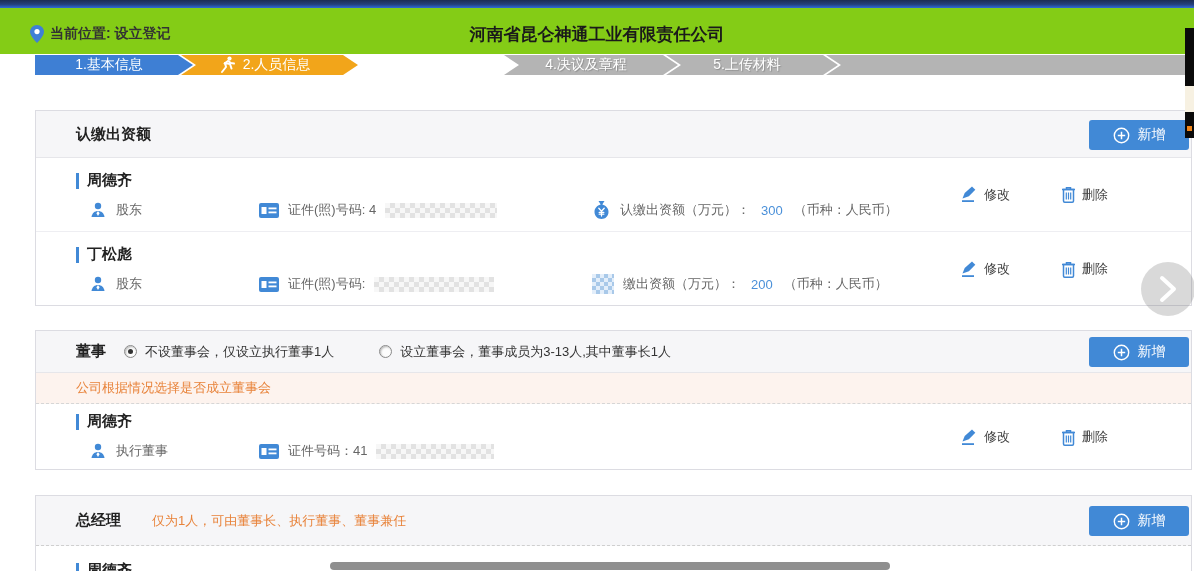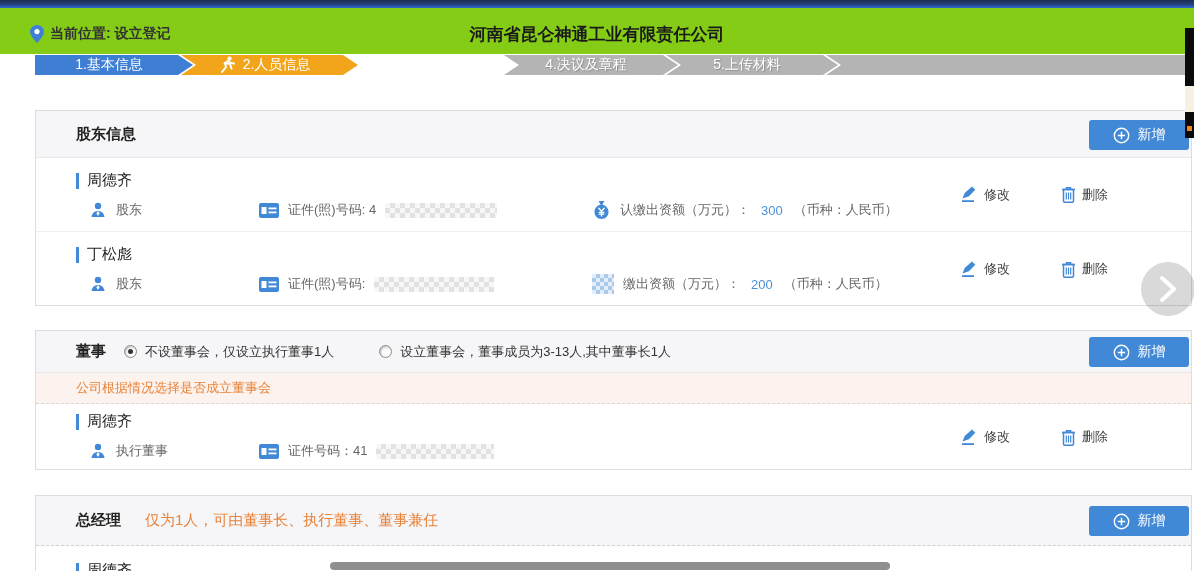--- a/index.html
+++ b/index.html
@@ -42,21 +42,21 @@
     display:flex; align-items:center; padding-left:40px; }
   .sec-title { font-size:15px; font-weight:700; color:#222; }
   .btn-add { position:absolute; right:2px; width:100px; height:30px; background:#4189d6;
     border:none; border-radius:3px; color:#fff; font-size:14px; display:flex;
     align-items:center; justify-content:center; gap:8px; cursor:pointer; }
   
   .person-row { position:relative; height:74px; }
   .row-border { border-bottom:1px solid #eeeef2; }
   .name-line { position:absolute; left:40px; top:13px; display:flex; align-items:center; gap:8px; }
   .name-bar { width:3px; height:16px; background:#4189d6; }
-  .person-name { font-size:15px; font-weight:400; color:#222; }
+  .person-name { font-size:15px; font-weight:700; color:#222; }
   .detail-line { position:absolute; left:53px; top:42px; display:flex; align-items:center; color:#666;gap:33px; }
   .d-col { display:flex; align-items:center; gap:9px; }
   .col-role { width:137px; }
   .col-id { width:300px; }
   .id-text { white-space:nowrap; }
   .cap-value { color:#4a90d9; padding:0 2px; }
   .actions { position:absolute; top:0; height:100%; }
   .link-btn { position:absolute; top:50%; transform:translateY(-50%); display:flex;
     align-items:center; gap:6px; color:#404040; cursor:pointer; white-space:nowrap; }
   .act-edit { left:0; }
@@ -80,21 +80,21 @@
   .radio.checked::after { content:''; display:block; width:5px; height:5px; border-radius:50%;
     background:#333; margin:3px; }
   .radio-label { margin-right:45px; cursor:pointer; }
   .note-band { height:31px; line-height:30px; background:#fdf3ee; border-bottom:1px dashed #d6d6d6;
     padding-left:40px; color:#e8833a; font-size:13px; }
   .dir-row { height:66px; }
   .dir-row .name-line { top:8px; }
   .dir-row .detail-line { top:38px; }
   
   .mgr-header { height:50px; background:#f6f6f8; border-bottom:1px dashed #cfcfcf; }
-  .mgr-note { color:#e8833a; font-size:15px; margin-left:24px; font-weight:400; }
+  .mgr-note { color:#e8833a; font-size:13px; margin-left:31px; font-weight:400; }
   .mgr-row { height:70px; }
   .mgr-row .name-line { top:15px; }
   
   .carousel-next { position:absolute; left:1141px; top:262px; width:54px; height:54px;
     border-radius:50%; background:rgba(120,120,120,.28); display:flex; align-items:center;
     justify-content:center; cursor:pointer; z-index:6; }
   .side-widget { position:absolute; right:0; top:28px; width:9px; height:110px; background:#0a0a0a;
     z-index:7; cursor:pointer; }
   .side-widget .cream { position:absolute; left:0; top:58px; width:100%; height:26px; background:#f7f1e2; }
   .side-widget .dot { position:absolute; left:2px; top:98px; width:5px; height:5px; background:#f08519; }
@@ -138,21 +138,21 @@
     <span class="pad-tip">4.决议及章程</span>
   </div>
   <div class="step step-mid step-5 step-pending">
     <span class="pad-tip">5.上传材料</span>
   </div>
   <div class="step step-tail"></div>
 </div>
 
 <div class="section sec-shareholders">
   <div class="sec-header" style="height:47px;">
-    <span class="sec-title">股东信息</span>
+    <span class="sec-title">认缴出资额</span>
     <button class="btn-add" style="top:9px;">
       <span class="icon">
         <svg width="17" height="17" viewBox="0 0 17 17">
             <circle cx="8.5" cy="8.5" r="7.2" fill="none" stroke="#fff" stroke-width="1.4"></circle>
             <path d="M8.5 4.8v7.4M4.8 8.5h7.4" stroke="#fff" stroke-width="1.5"></path>
           </svg>
       </span>
       <span>新增</span>
     </button>
   </div>

